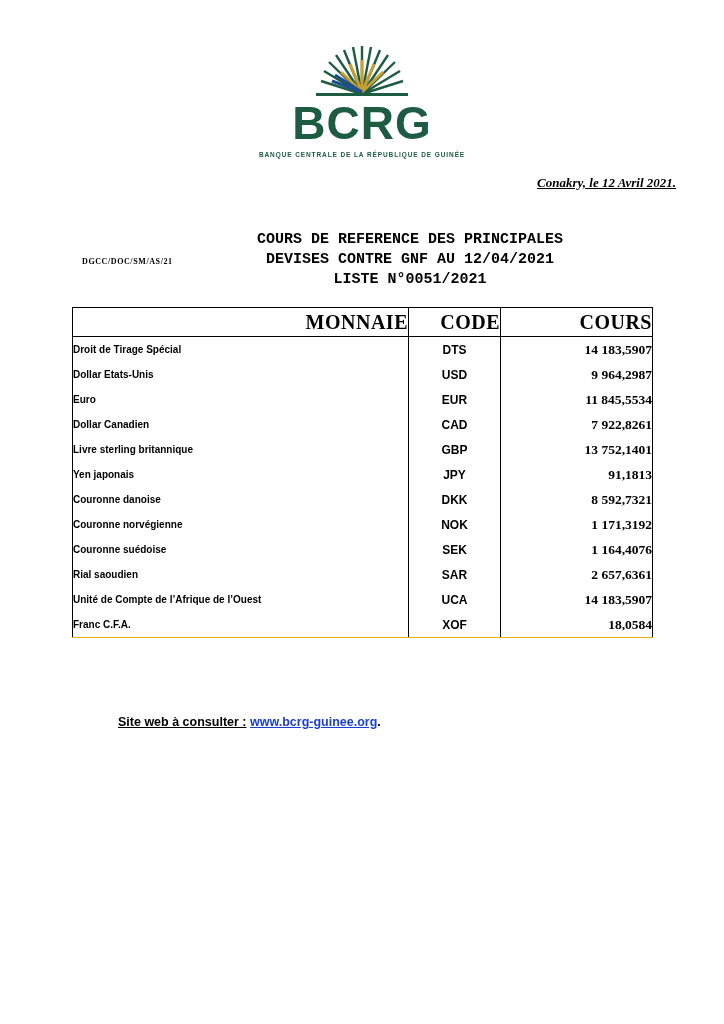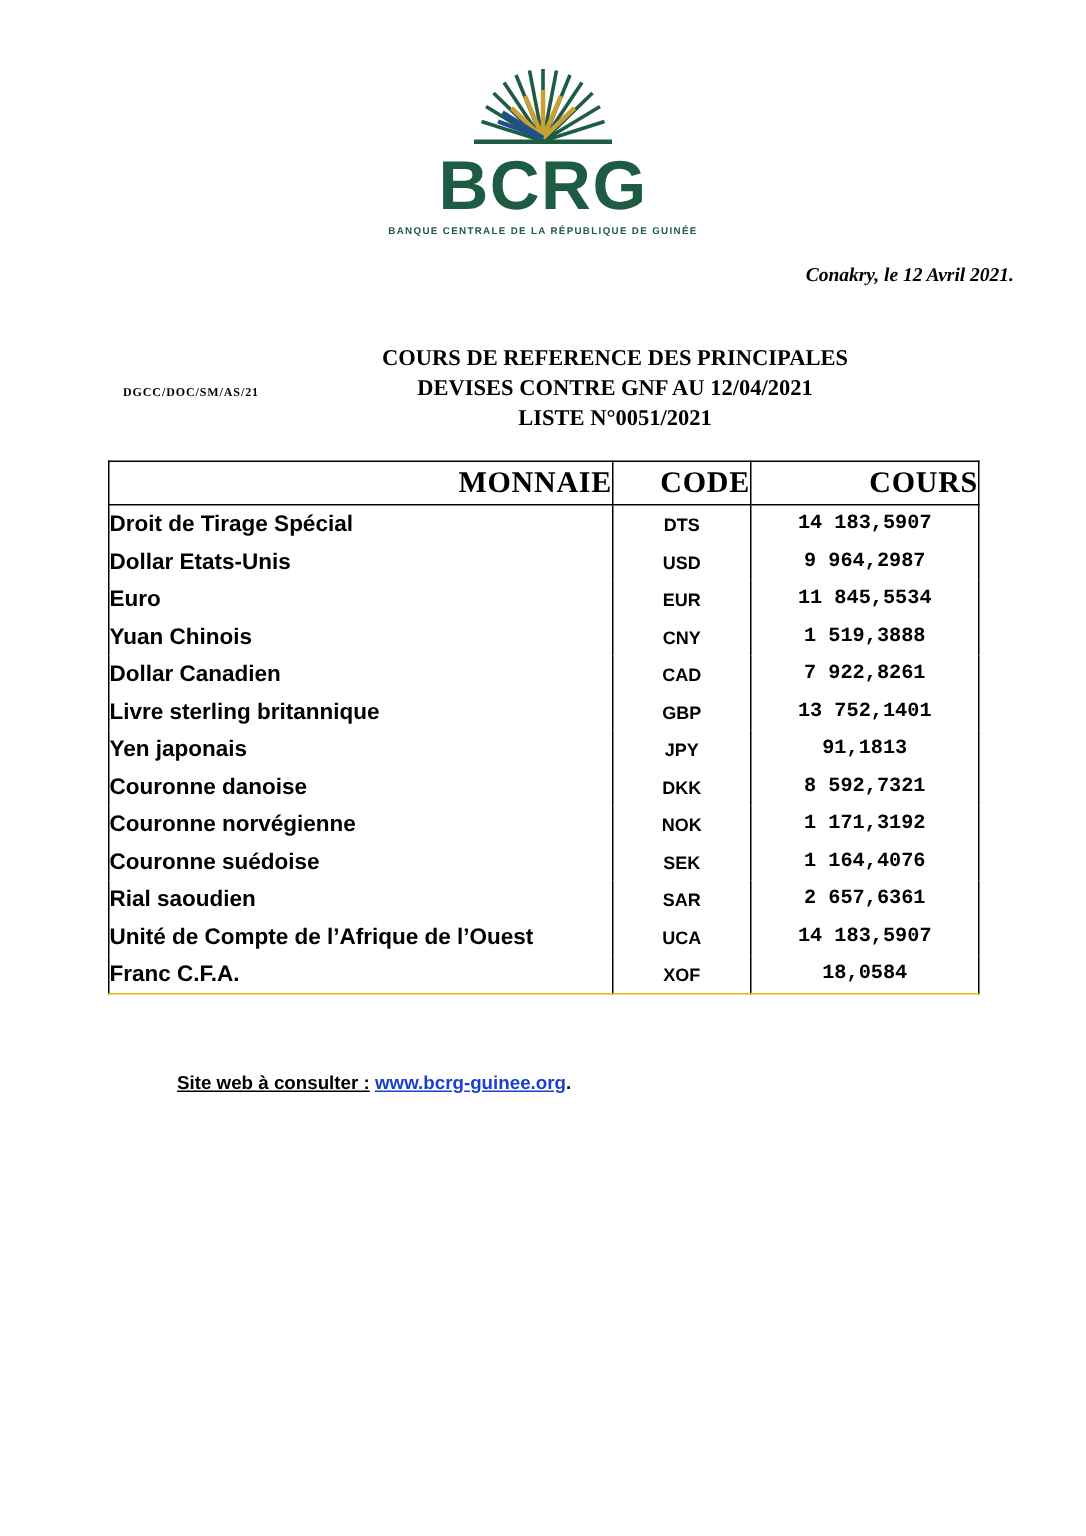--- a/index.html
+++ b/index.html
@@ -58,20 +58,21 @@
   
   .place-date {
     position: absolute;
     top: 175px;
     right: 48px;
     font-family: "Liberation Serif", serif;
     font-style: italic;
     font-weight: bold;
     font-size: 13px;
     color: #000;
+    text-decoration: underline;
   }
 
   
   .ref-code {
     position: absolute;
     top: 257px;
     left: 82px;
     font-family: "Liberation Serif", serif;
     font-weight: bold;
     font-size: 8px;
@@ -79,21 +80,21 @@
     color: #000;
   }
 
   
   .title-block {
     position: absolute;
     top: 230px;
     left: 175px;
     width: 470px;
     text-align: center;
-    font-family: Liberation Serif, serif;
+    font-family: Liberation Mono, monospace;
     font-weight: bold;
     font-size: 15px;
     line-height: 1.33;
     color: #000;
   }
   .title-block .line { white-space: nowrap; }
 
   
   .rates-table {
     position: absolute;
@@ -127,35 +128,35 @@
     border-bottom: none;
     height: 25px;
     vertical-align: middle;
   }
   .rates-table tbody tr:last-child td {
     border-bottom: 1px solid #eab308;
   }
   .cell-name {
     font-family: "Liberation Sans", sans-serif;
     font-weight: bold;
-    font-size: 15px;
+    font-size: 10px;
     padding-left: 9px;
     text-align: left;
   }
   .cell-code {
     font-family: "Liberation Sans", sans-serif;
     font-weight: bold;
     font-size: 12px;
     text-align: center;
   }
   .cell-rate {
-    font-family: Liberation Mono, monospace;
+    font-family: Liberation Serif, serif;
     font-weight: bold;
     font-size: 13.5px;
-    text-align: center;
+    text-align: right;
     padding-right: 13px;
   }
 
   
   .footer-link {
     position: absolute;
     top: 715px;
     left: 85px;
     font-family: "Liberation Sans", sans-serif;
     font-weight: bold;
@@ -249,25 +250,20 @@
         <td class="cell-name">Dollar Etats-Unis</td>
         <td class="cell-code">USD</td>
         <td class="cell-rate">9 964,2987</td>
       </tr>
       <tr>
         <td class="cell-name">Euro</td>
         <td class="cell-code">EUR</td>
         <td class="cell-rate">11 845,5534</td>
       </tr>
       <tr>
-        <td class="cell-name">Yuan Chinois</td>
-        <td class="cell-code">CNY</td>
-        <td class="cell-rate">1 519,3888</td>
-      </tr>
-      <tr>
         <td class="cell-name">Dollar Canadien</td>
         <td class="cell-code">CAD</td>
         <td class="cell-rate">7 922,8261</td>
       </tr>
       <tr>
         <td class="cell-name">Livre sterling britannique</td>
         <td class="cell-code">GBP</td>
         <td class="cell-rate">13 752,1401</td>
       </tr>
       <tr>

